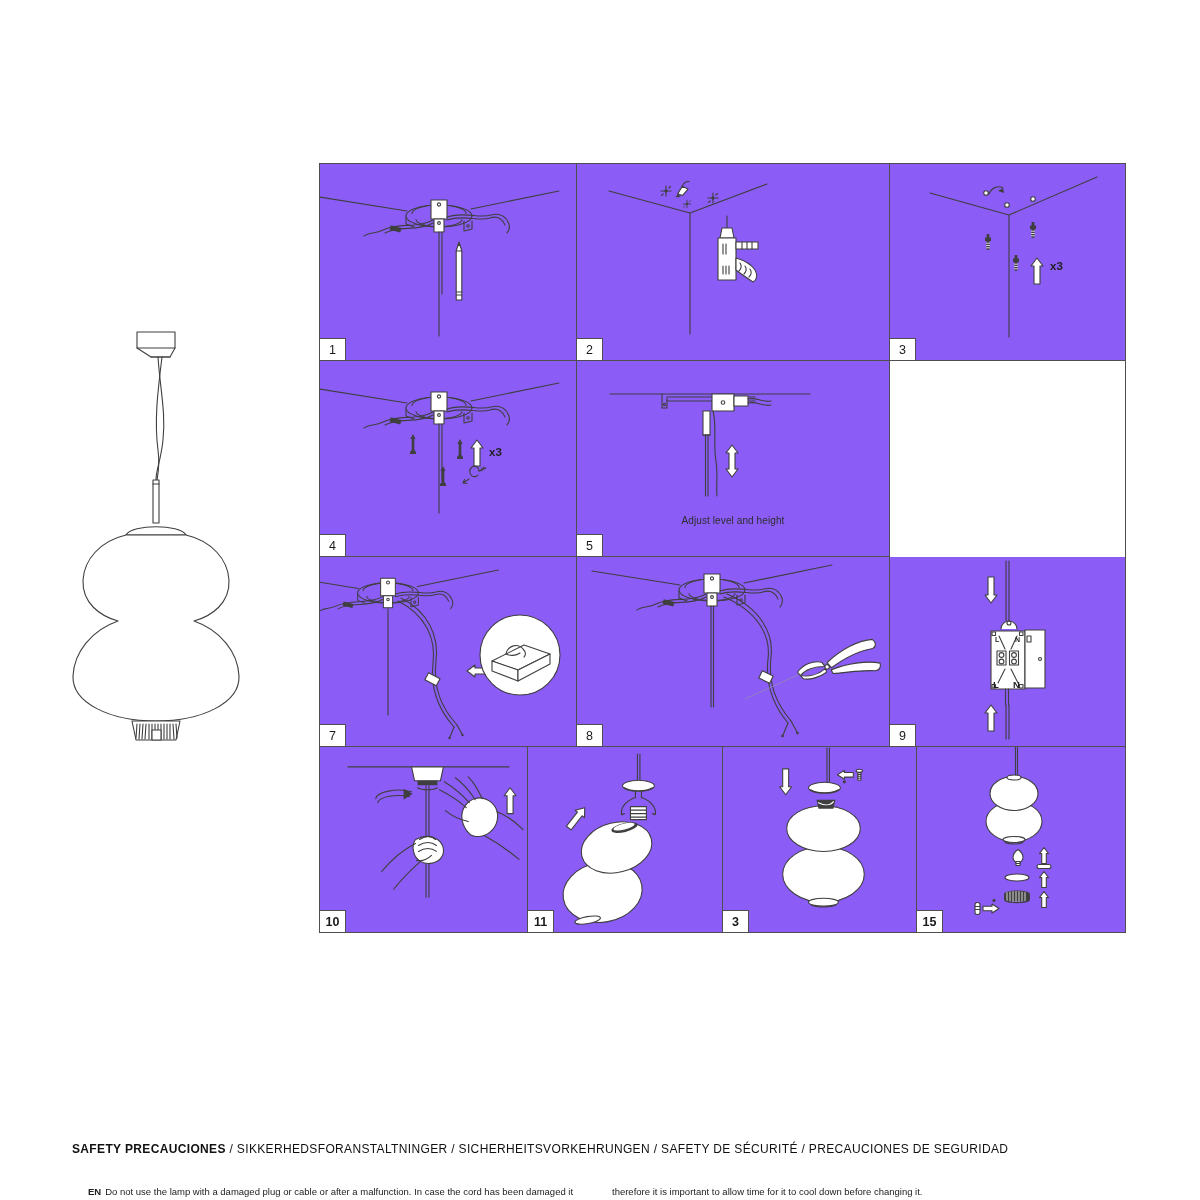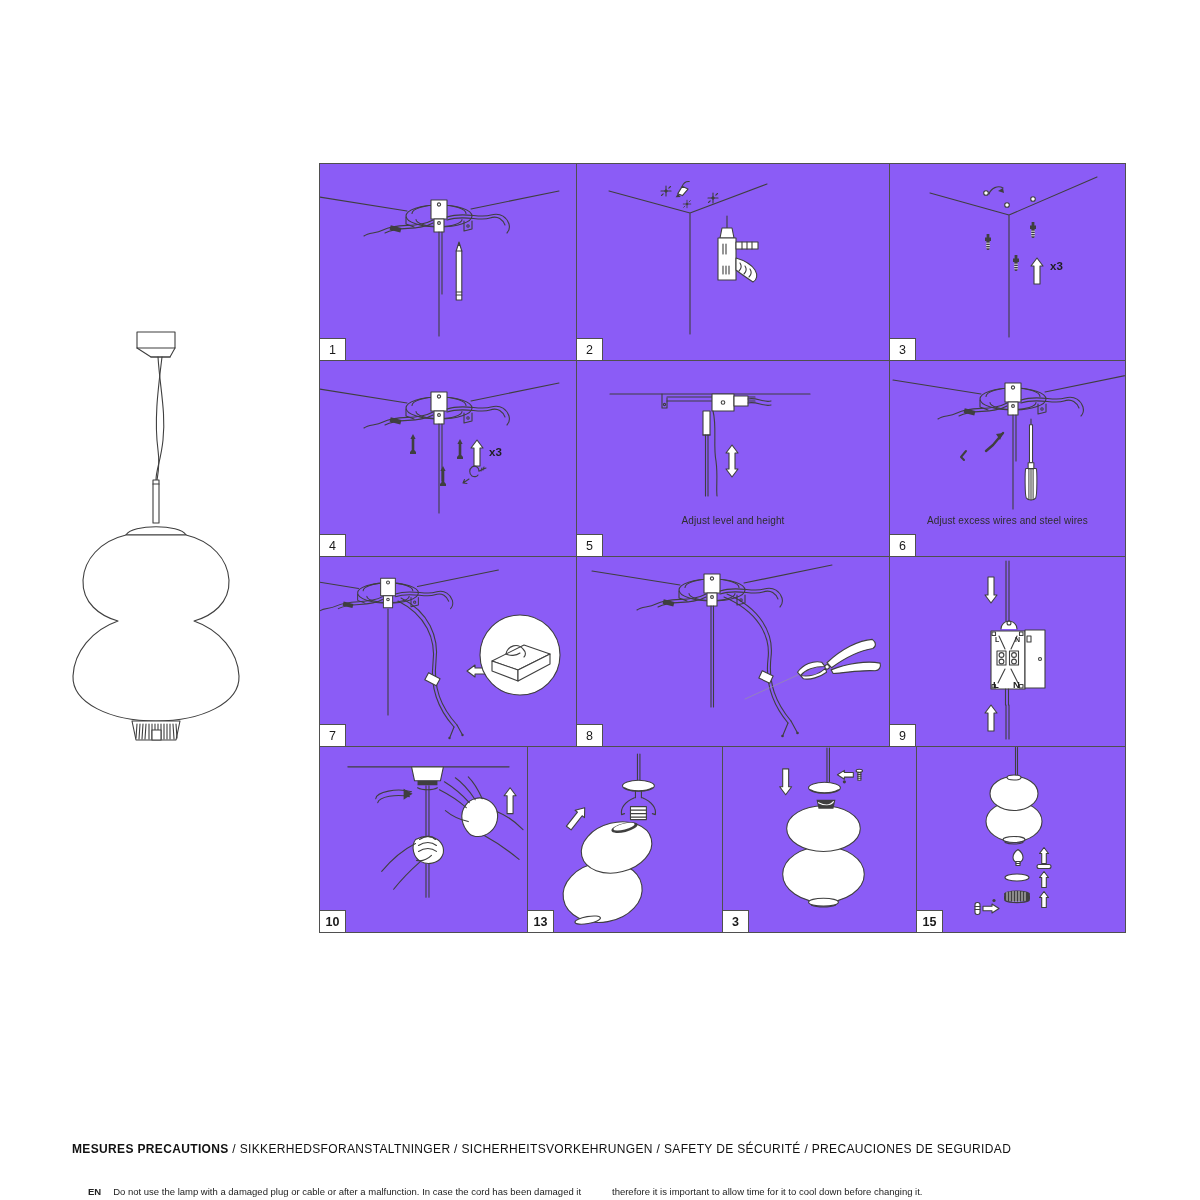--- a/index.html
+++ b/index.html
@@ -29,21 +29,21 @@
        font-size:12.5px;color:#1a1a1a;}
   .caption{position:absolute;left:0;right:0;bottom:30px;text-align:center;
            font-size:10px;color:#2e2e2e;letter-spacing:.1px;}
 
   .lamp{position:absolute;left:70px;top:328px;width:180px;height:415px;}
 
   .footer-heading{position:absolute;left:72px;top:1142px;font-size:12px;
                   letter-spacing:.35px;color:#111;white-space:nowrap;}
   .fh-bold{font-weight:bold;}
   .para{position:absolute;top:1186px;font-size:9.5px;line-height:11.5px;color:#222;}
-  .para .lang{font-weight:bold;margin-right:12px;padding-left:16px;}
+  .para .lang{font-weight:bold;margin-right:4px;padding-left:16px;}
   .para-left{left:72px;width:520px;}
   .para-right{left:612px;width:527px;}
 </style>
 </head>
 <body>
 
 <svg width="0" height="0" style="position:absolute" aria-hidden="true">
   <defs>
     <g id="canopy">
       <line x1="-32" y1="-5" x2="-120" y2="-19"></line>
@@ -220,33 +220,20 @@
         <rect x="157" y="35" width="14" height="10" class="wf"></rect>
         <path d="M171,38 C180,36 186,42 194,40 M171,42 C180,40 186,46 194,44"></path>
         <rect x="126" y="50" width="7" height="24" class="wf"></rect>
         <line x1="126" y1="74" x2="133" y2="74"></line>
         <path d="M128.5,74 L128.5,135 M131,74 L131,135"></path>
         <path d="M136,50 C140,65 136,85 139,100 C141,115 139,125 140,135"></path>
         <use href="#dbl-arrow" transform="translate(155,84)"></use>
       </svg>
       <div class="caption">Adjust level and height</div>
       <div class="num">5</div>
-    </div>
-    <div class="cell lastcol" style="width:235px">
-      <svg viewBox="0 0 235 195">
-        <use href="#canopy" transform="translate(123,38)"></use>
-        <line x1="123" y1="54" x2="123" y2="148"></line>
-        <line x1="126" y1="54" x2="126" y2="100"></line>
-        <path class="thick" d="M113,72 L103,84 L96,90"></path>
-        <path d="M113,72 L106,73 L110,79 Z" class="fill"></path>
-        <path d="M76,90 L71,96 L74,99" style="stroke-width:2"></path>
-        <use href="#driver" transform="translate(141,58) scale(.95)"></use>
-      </svg>
-      <div class="caption">Adjust excess wires and steel wires</div>
-      <div class="num">6</div>
     </div>
   </div>
 
   <div class="row" style="height:190px">
     <div class="cell" style="width:257px">
       <svg viewBox="0 0 256 189">
         <use href="#canopy" transform="translate(68,36) scale(.92)"></use>
         <line x1="68" y1="52" x2="68" y2="158"></line>
         <path d="M78,44 C106,58 116,82 113,106 C110,132 118,152 134,170"></path>
         <path d="M81,41 C109,55 119,80 116,104 C113,131 121,150 137,168"></path>
@@ -371,21 +358,21 @@
         <path d="M115,50 C124,54 129,60 128,67 L125,66"></path>
         <rect x="103" y="59" width="16" height="13" class="wf"></rect>
         <path d="M103,62.5 L119,62.5 M103,66 L119,66 M103,69.5 L119,69.5"></path>
         <use href="#arrow-up" transform="translate(57,60) rotate(38)"></use>
         <ellipse cx="75" cy="145" rx="40" ry="30" class="wf" transform="rotate(-10 75 145)"></ellipse>
         <ellipse cx="89" cy="100" rx="36" ry="25" class="wf" transform="rotate(-14 89 100)"></ellipse>
         <ellipse cx="97" cy="80" rx="13.5" ry="4.5" class="fill" transform="rotate(-14 97 80)"></ellipse>
         <ellipse cx="96.5" cy="79" rx="11" ry="3" style="fill:#fff;stroke:none" transform="rotate(-14 96.5 79)"></ellipse>
         <ellipse cx="60" cy="173" rx="13" ry="3.5" class="wf" transform="rotate(-10 60 173)"></ellipse>
       </svg>
-      <div class="num">13</div>
+      <div class="num">11</div>
     </div>
     <div class="cell" style="width:194px">
       <svg viewBox="0 0 194 184">
         <path d="M104.5,0 L104.5,34 M107,0 L107,34"></path>
         <use href="#arrow-up" transform="translate(63,47) rotate(180)"></use>
         <g>
           <ellipse cx="137" cy="23" rx="3.2" ry="1.6" class="wf"></ellipse>
           <rect x="135.6" y="24.5" width="3" height="8" class="wf"></rect>
           <path d="M135.6,26.5 L138.6,26.5 M135.6,28.5 L138.6,28.5 M135.6,30.5 L138.6,30.5"></path>
         </g>
@@ -434,21 +421,21 @@
         </g>
         <use href="#arrow-right-sm" transform="translate(82,161)"></use>
         <circle cx="77" cy="153" r="1.6" class="fill"></circle>
       </svg>
       <div class="num">15</div>
     </div>
   </div>
 </div>
 
 <div class="footer-heading">
-  <span class="fh-bold">MESURES PRECAUTIONS</span><span> / SIKKERHEDSFORANSTALTNINGER / SICHERHEITSVORKEHRUNGEN / SAFETY DE SÉCURITÉ / PRECAUCIONES DE SEGURIDAD</span>
+  <span class="fh-bold">SAFETY PRECAUCIONES</span><span> / SIKKERHEDSFORANSTALTNINGER / SICHERHEITSVORKEHRUNGEN / SAFETY DE SÉCURITÉ / PRECAUCIONES DE SEGURIDAD</span>
 </div>
 
 <div class="para para-left">
   <div><span class="lang">EN</span><span>Do not use the lamp with a damaged plug or cable or after a malfunction. In case the cord has been damaged it</span></div>
   <div>shall exclusively be replaced by the manufacturer, a service agent or similar qualified people.</div>
 </div>
 
 <div class="para para-right">
   <div>therefore it is important to allow time for it to cool down before changing it.</div>
 </div>

